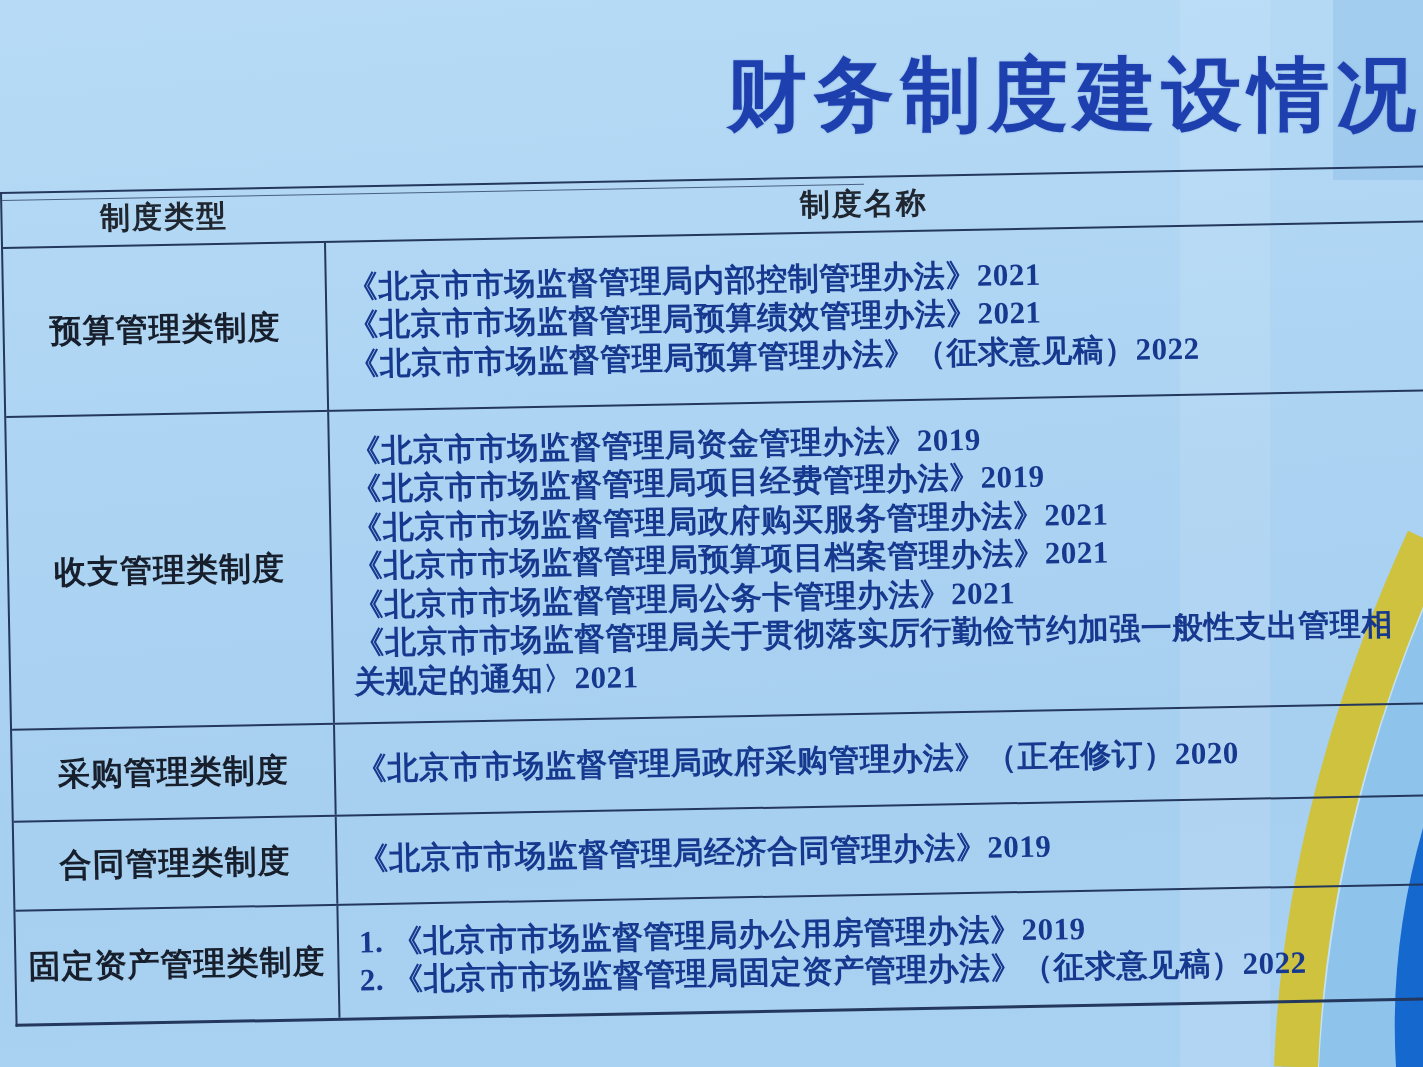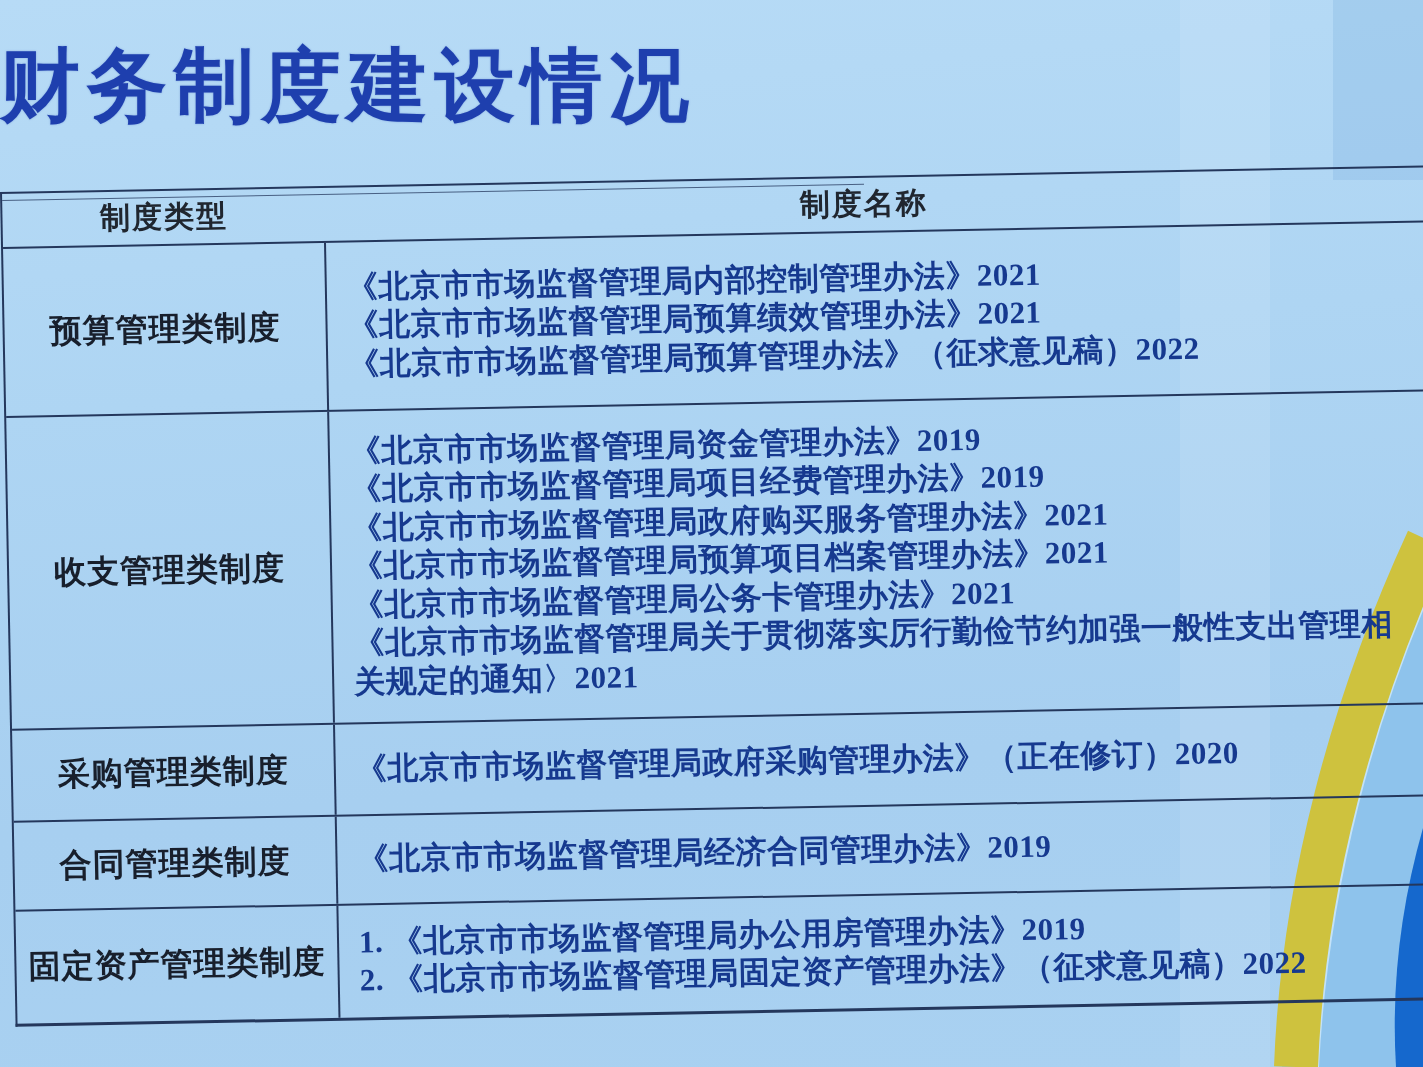--- a/index.html
+++ b/index.html
@@ -8,21 +8,21 @@
   .stage{position:relative;width:1423px;height:1067px;overflow:hidden;
          background:linear-gradient(175deg,#b7dbf6 0%,#aed5f3 35%,#a7cff0 70%,#a9d1f1 100%);}
   
   .light-band{position:absolute;top:0;left:1180px;width:90px;height:100%;
               background:rgba(255,255,255,.10);pointer-events:none;}
   .corner-shade{position:absolute;top:0;right:0;width:90px;height:180px;
                 background:rgba(90,150,210,.18);pointer-events:none;}
   
   .decor{position:absolute;top:0;left:0;z-index:1;}
   
-  .title{position:absolute;top:33px;left:0;width:100%;margin:0;text-align:left;
+  .title{position:absolute;top:42px;left:0;width:100%;margin:0;text-align:right;
          font-size:80px;font-weight:900;color:#1e3fae;letter-spacing:7px;
          text-shadow:0 0 2px rgba(30,63,174,.35);z-index:3;}
   
   .table-wrap{position:absolute;top:192px;left:0;width:1540px;z-index:2;
               transform:rotate(-1.07deg);transform-origin:0 0;
               border-top:2px solid #24375c;border-left:2px solid #24375c;
               border-bottom:3px solid #24375c;color:#1b2233;}
   .trow{display:grid;grid-template-columns:323px 1fr;position:relative;}
   .trow + .trow{border-top:2px solid #24375c;}
   .thead{height:53px;}

